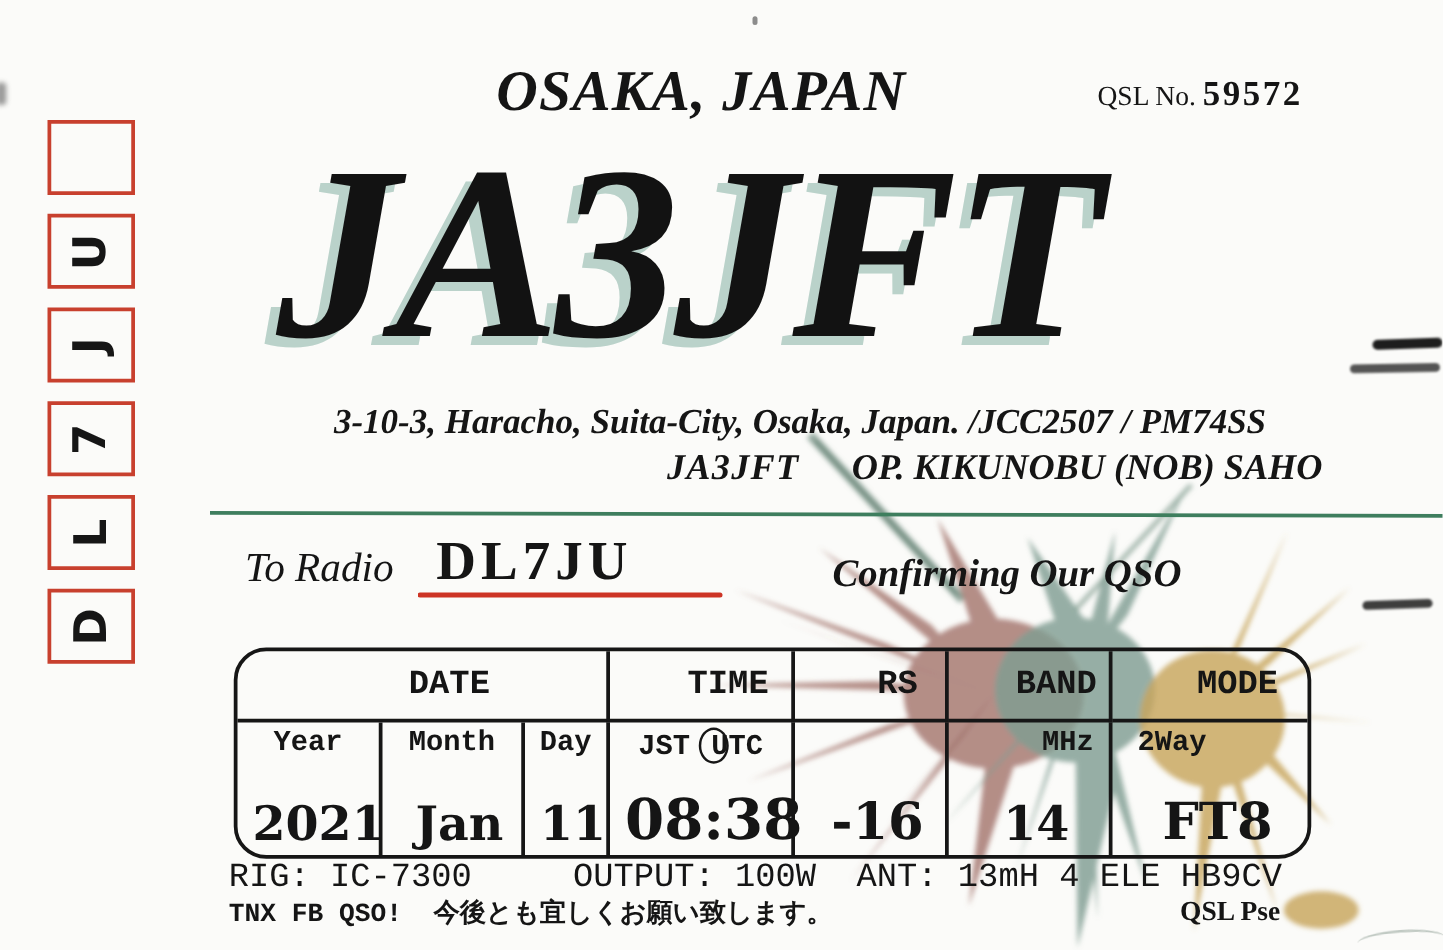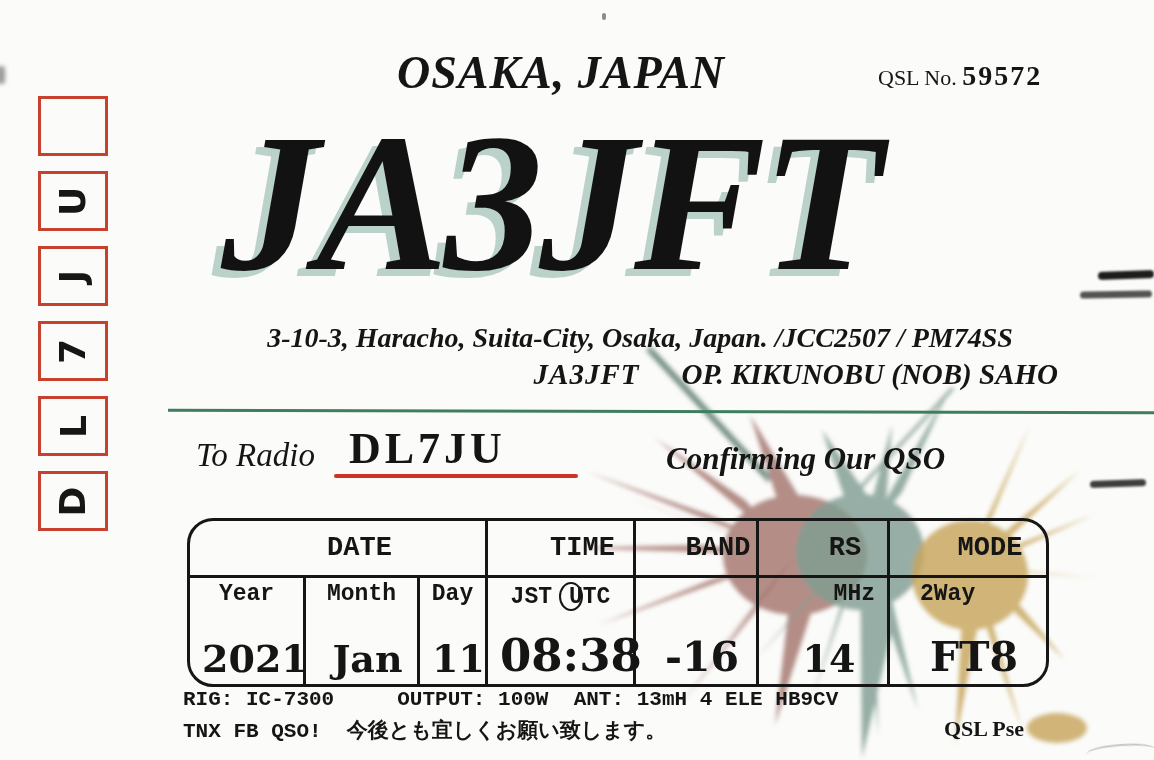--- a/index.html
+++ b/index.html
@@ -45,30 +45,30 @@
   }
   .th{display:flex;align-items:center;justify-content:center;
       font-family:"Liberation Mono", monospace;font-weight:bold;font-size:27px;
       border-bottom:3px solid #161616;border-right:3px solid #161616;padding-left:44px;}
   .th.date{grid-column:1/4;}
   .th.mode{border-right:none;}
   .td{border-right:3px solid #161616;display:flex;flex-direction:column;justify-content:space-between;padding:4px 0 6px 0;}
   .td.last{border-right:none;}
   .lbl{font-family:"Liberation Mono", monospace;font-weight:bold;font-size:23px;text-align:center;line-height:1.1;}
   .lbl.right{text-align:right;padding-right:12px;}
-  .lbl.left{text-align:left;padding-left:30px;}
+  .lbl.left{text-align:left;padding-left:20px;}
   .val{font-family:"DejaVu Serif", serif;font-weight:bold;font-size:38px;text-align:center;line-height:1;padding-left:12px;}
   .val.time{font-size:45px;}
   .val.rs{font-size:41px;}
   .val.mode{font-size:41px;}
   .jstutc{display:flex;align-items:center;justify-content:center;font-family:"Liberation Mono", monospace;font-weight:bold;font-size:23px;}
   .oval{display:inline-block;width:20px;height:25px;border:2.5px solid #161616;border-radius:50%;margin-left:7px;margin-right:-14px;}
 
   
-  .rigline{left:183px;top:688px;font-family:"Liberation Mono", monospace;font-weight:bold;font-size:21px;white-space:pre;}
+  .rigline{left:183px;top:688px;font-family:"Liberation Mono", monospace;font-weight:normal;font-size:27px;white-space:pre;}
   .tnxline{left:183px;top:716px;font-family:"Liberation Mono", monospace;font-weight:bold;font-size:21px;white-space:pre;}
   .qslpse{left:902px;top:716px;font-family:Liberation Serif, serif;font-weight:bold;font-size:22px;margin-left:42px;}
 
   
   .smudge{background:#1d1d1d;border-radius:5px;filter:blur(1px);}
   .s1{left:1098px;top:271px;width:56px;height:8px;transform:rotate(-2deg);}
   .s2{left:1080px;top:291px;width:72px;height:7px;transform:rotate(-1deg);opacity:.75;}
   .s3{left:1090px;top:480px;width:56px;height:7px;transform:rotate(-2deg);opacity:.85;}
   .s4{left:-3px;top:66px;width:8px;height:18px;background:#5a5a5a;filter:blur(2px);opacity:.6;border-radius:3px;}
   .s5{left:602px;top:13px;width:4px;height:7px;background:#444;opacity:.6;border-radius:2px;filter:blur(.5px);}
@@ -168,22 +168,22 @@
 <div class="abs rule"></div>
 
 <div class="abs toradio-label">To Radio</div>
 <div class="abs toradio-value">DL7JU</div>
 <div class="abs red-underline"></div>
 <div class="abs confirming">Confirming Our QSO</div>
 
 <div class="abs qso-table">
   <div class="th date">DATE</div>
   <div class="th">TIME</div>
+  <div class="th">RS</div>
   <div class="th">BAND</div>
-  <div class="th">RS</div>
   <div class="th mode">MODE</div>
 
   <div class="td">
     <div class="lbl">Year</div>
     <div class="val">2021</div>
   </div>
   <div class="td">
     <div class="lbl">Month</div>
     <div class="val">Jan</div>
   </div>

